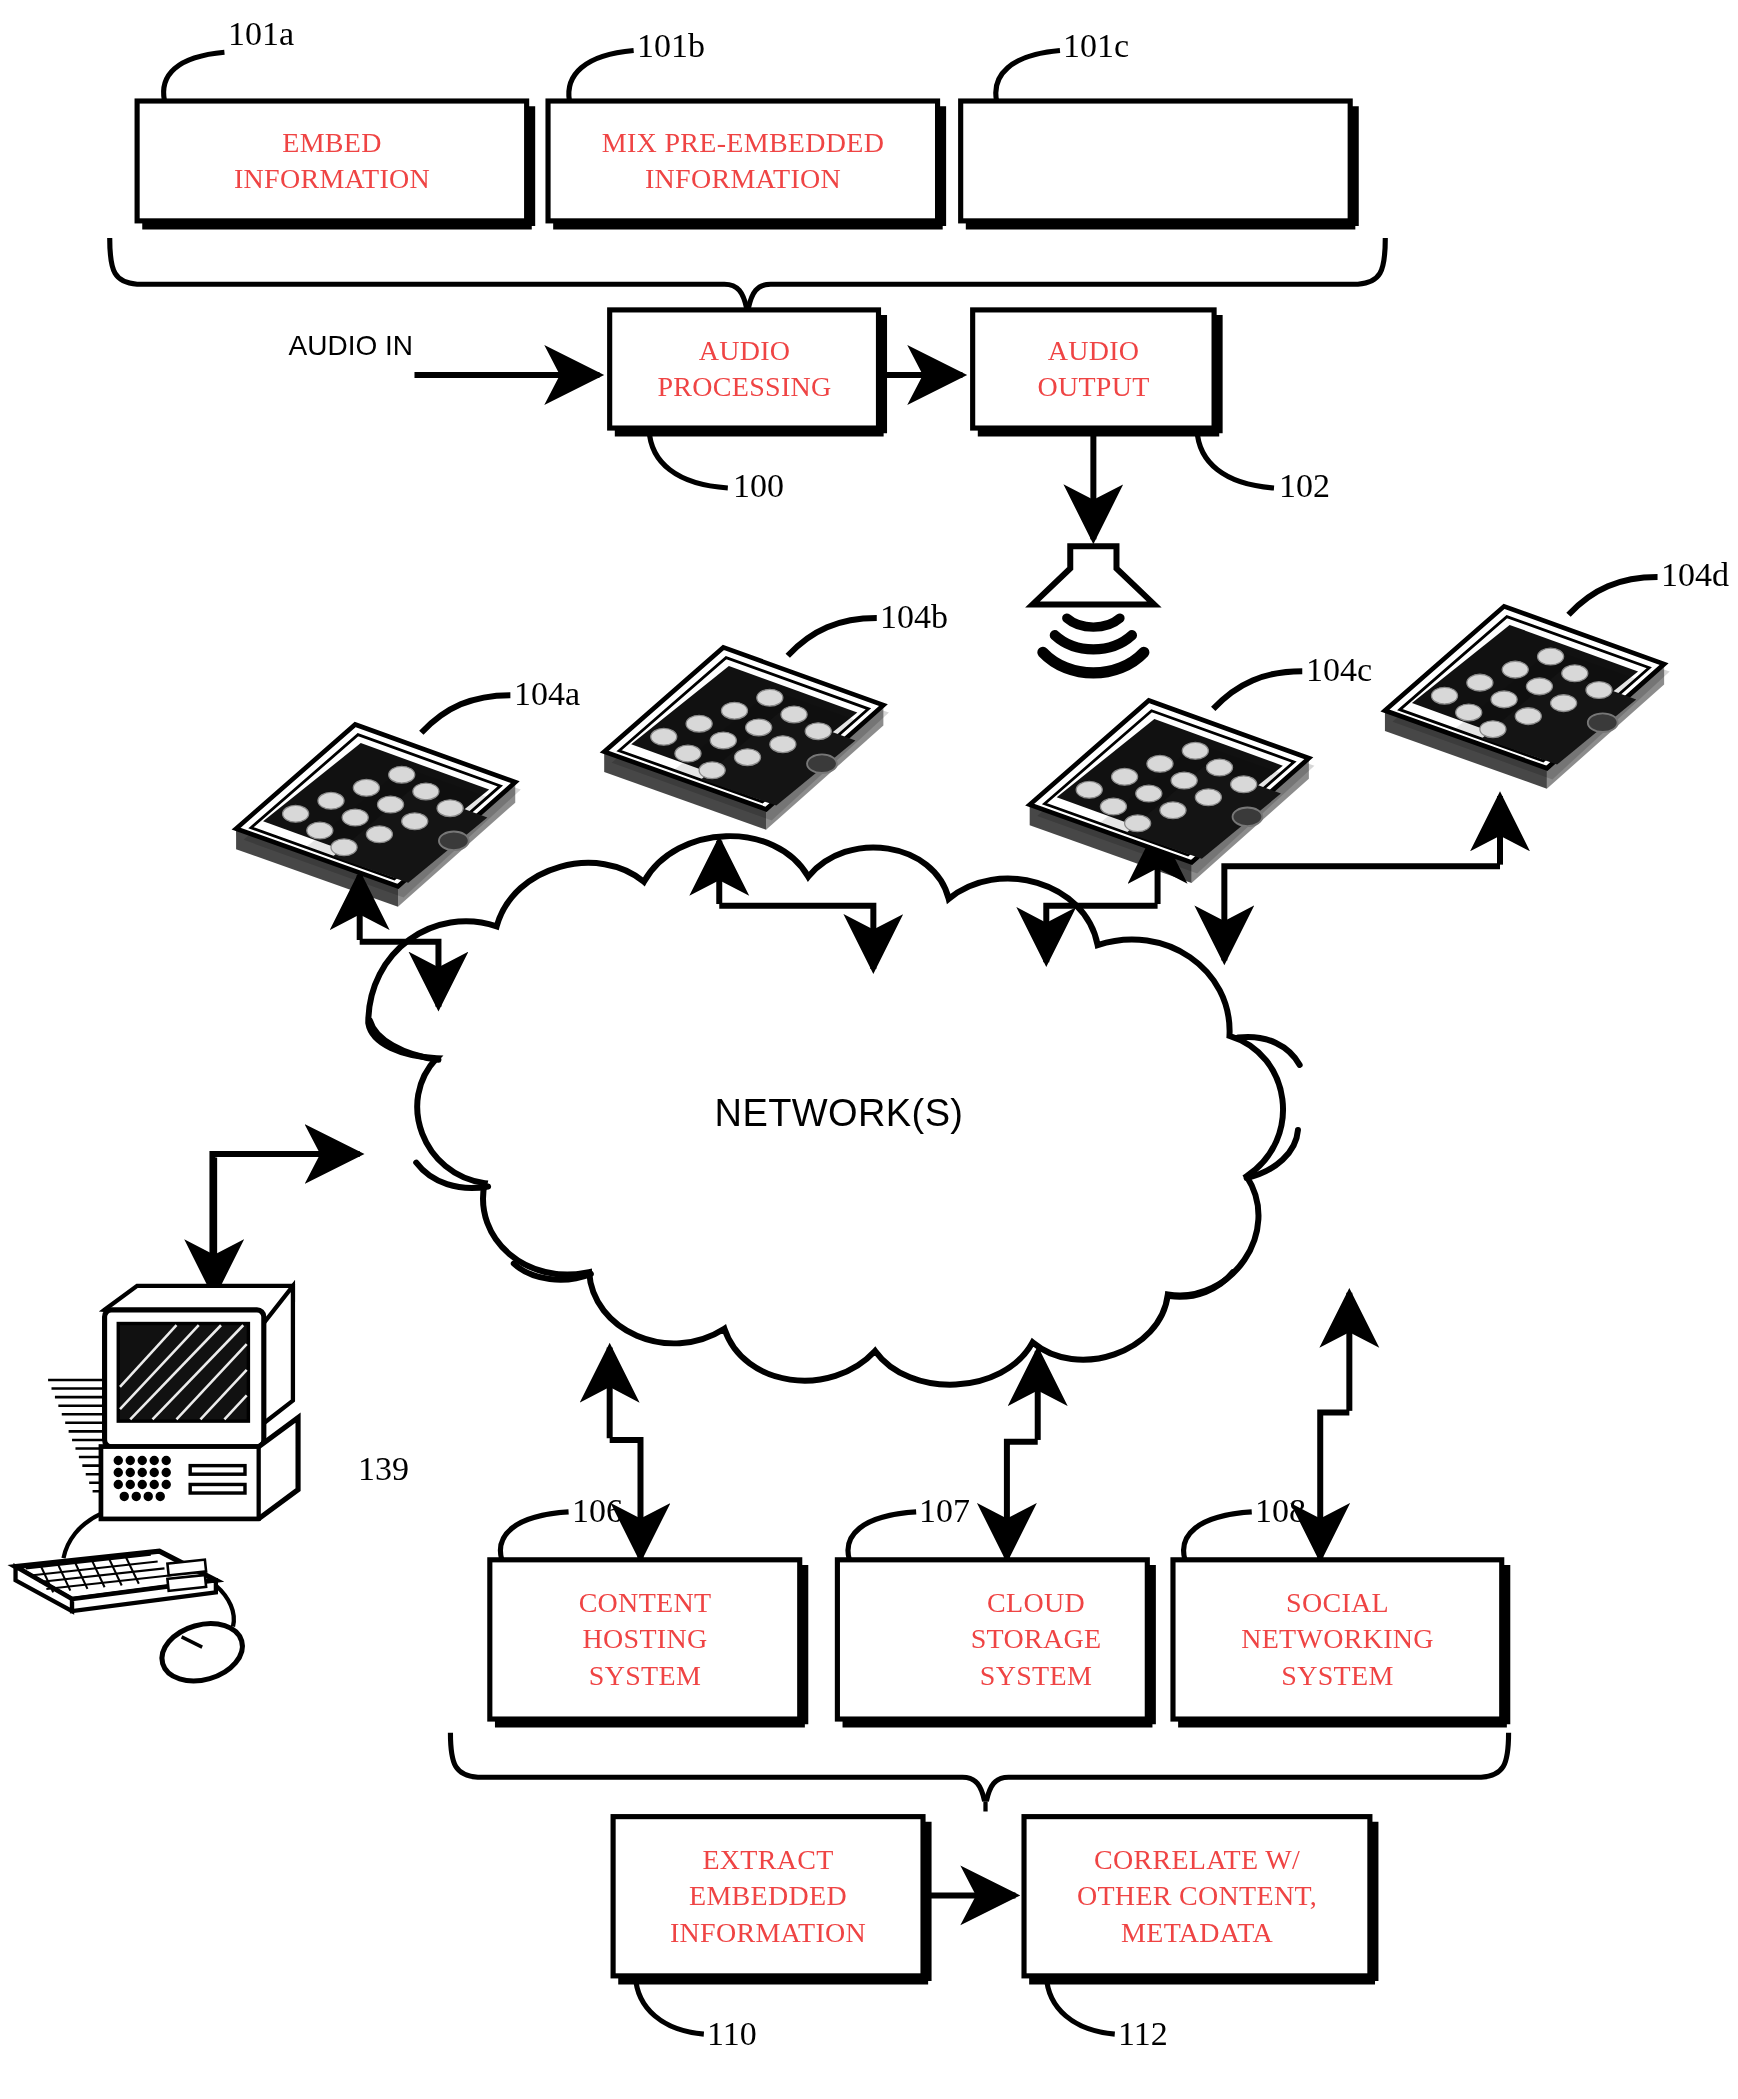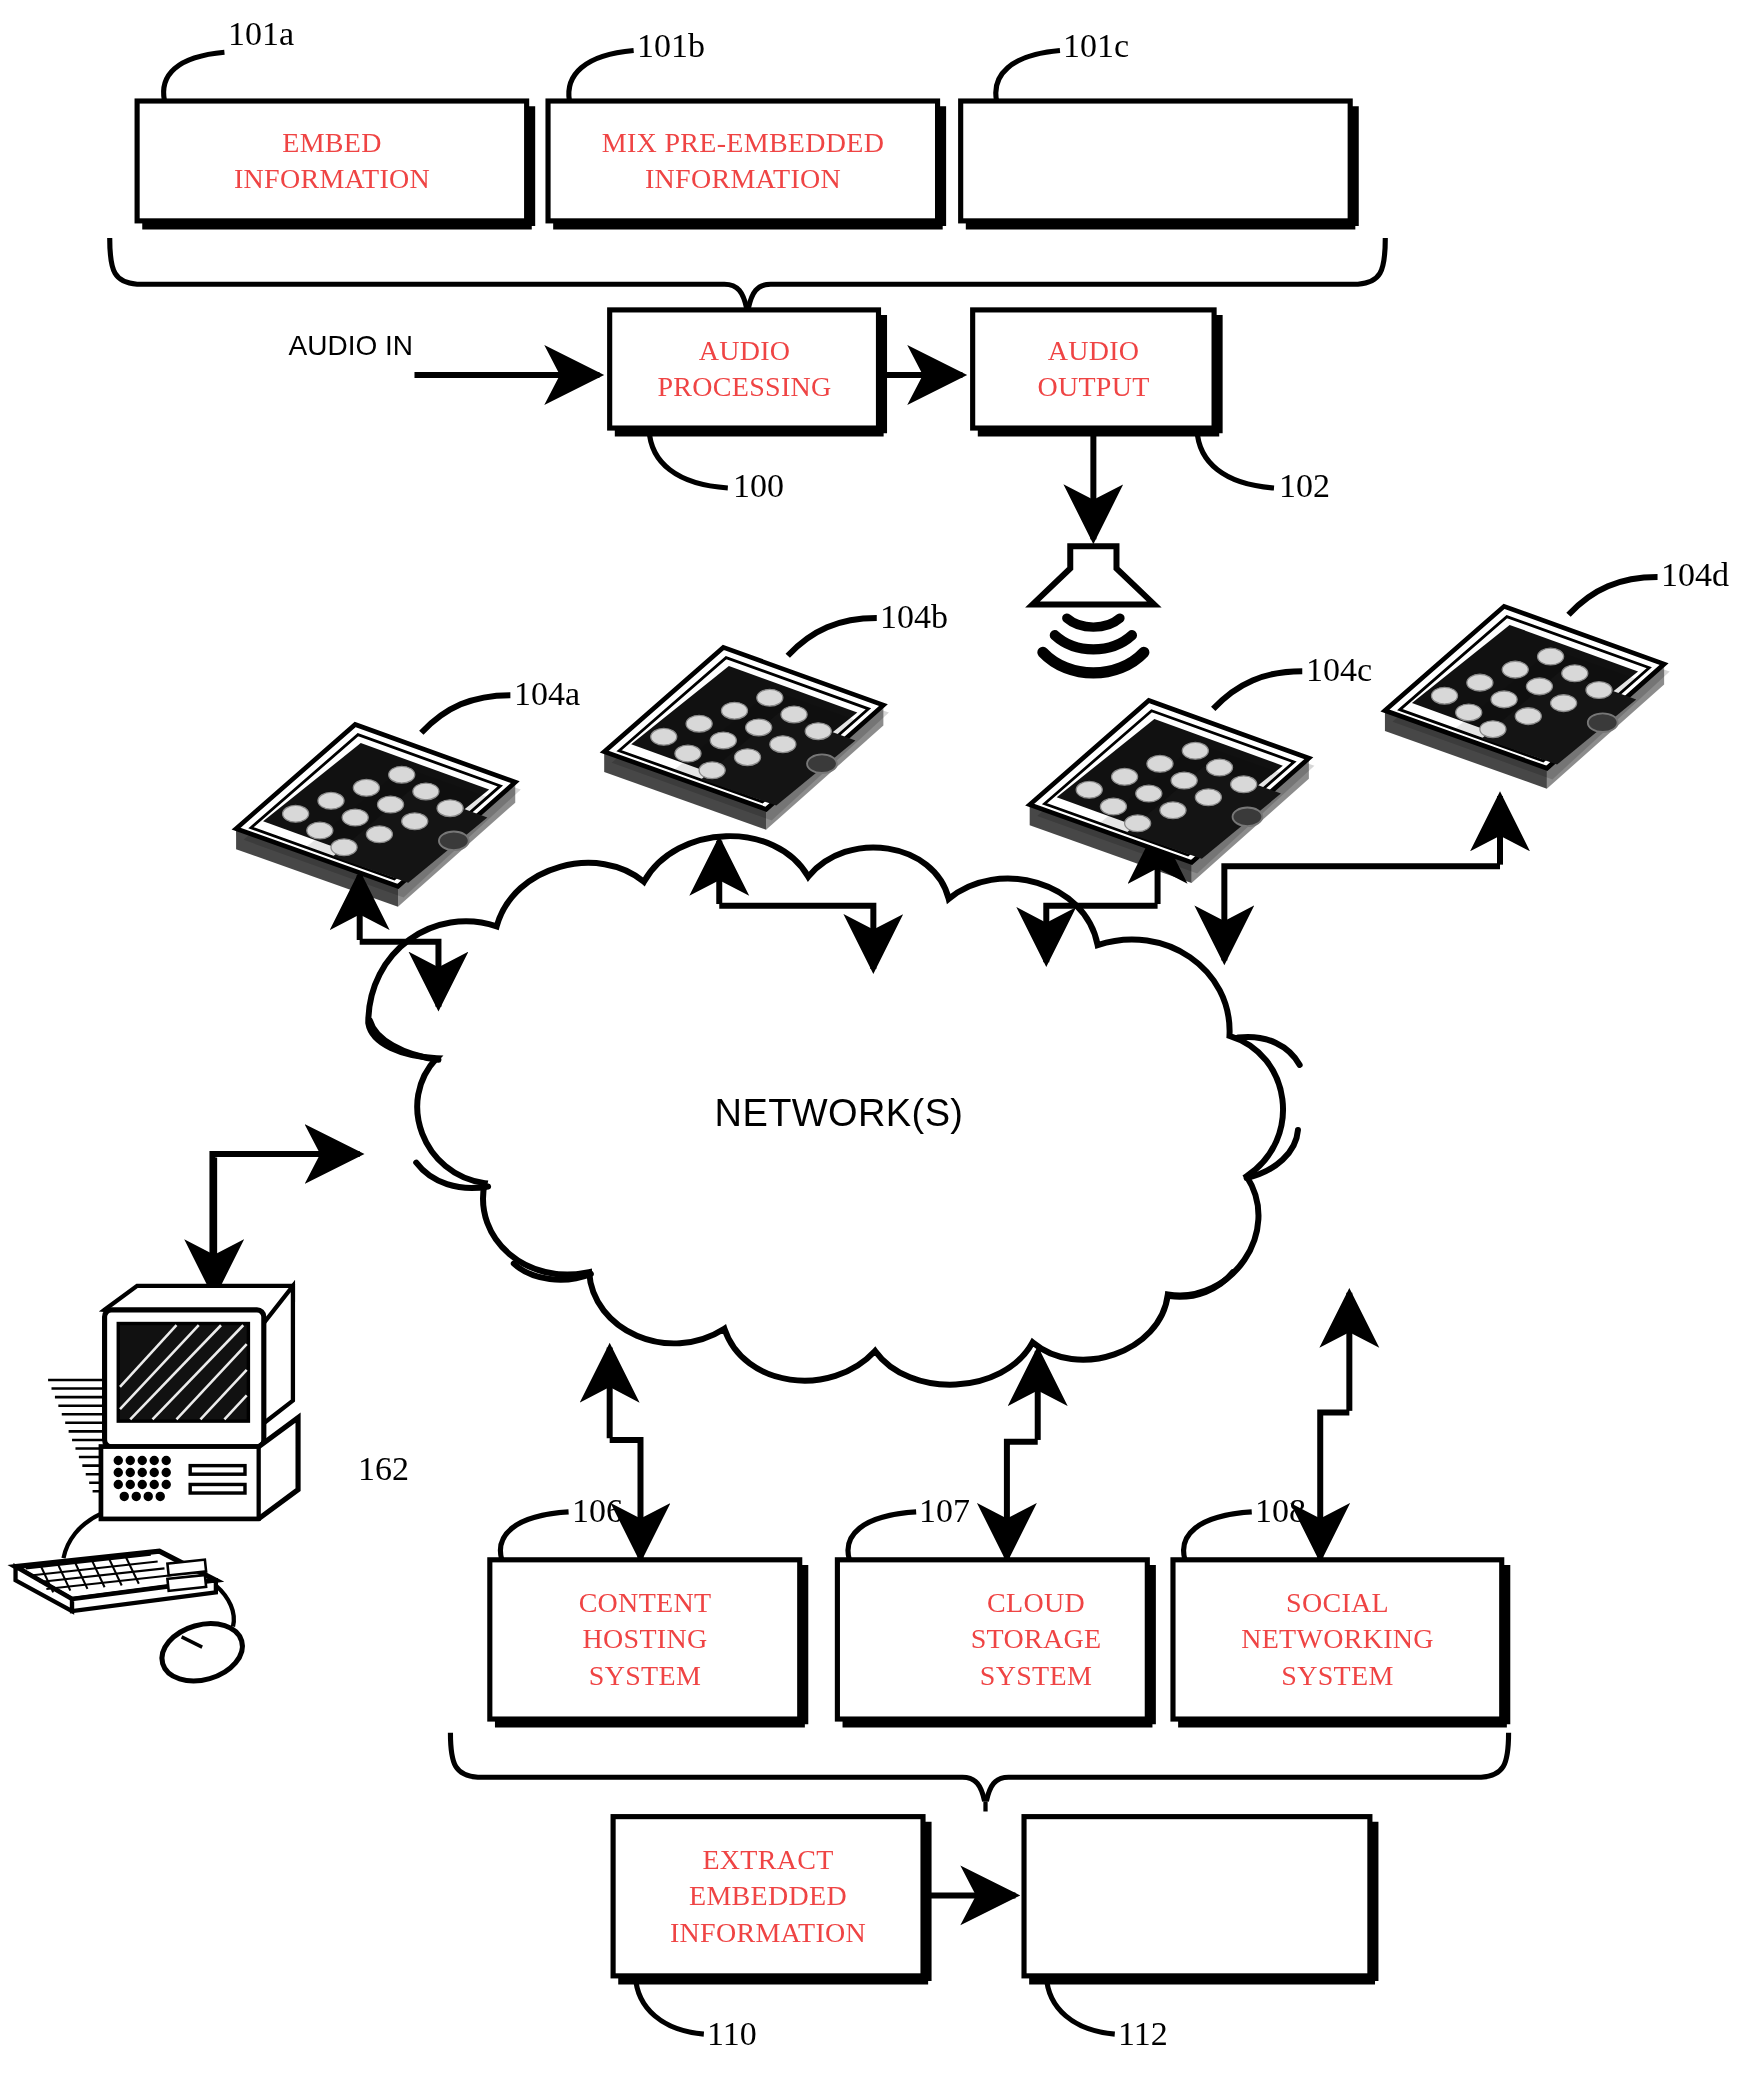--- a/index.html
+++ b/index.html
@@ -360,37 +360,40 @@
   <div class="reftag" style="left:733px;top:467px;">100</div>
   <div class="reftag" style="left:1279px;top:467px;">102</div>
 
   <div class="reftag" style="left:514px;top:675px;">104a</div>
   <div class="reftag" style="left:880px;top:598px;">104b</div>
   <div class="reftag" style="left:1306px;top:651px;">104c</div>
   <div class="reftag" style="left:1661px;top:556px;">104d</div>
 
   <div class="cloudtext" style="left:839px;top:1113px;transform:translate(-50%,-50%);">NETWORK(S)</div>
 
-  <div class="reftag" style="left:358px;top:1450px;">162</div>
+  <div class="reftag" style="left:358px;top:1450px;">139</div>
 
   <div class="boxlabel" style="left:490px;top:1560px;width:310px;height:159px;">CONTENT
 HOSTING
 SYSTEM</div>
   <div class="boxlabel" style="left:881px;top:1560px;width:310px;height:159px;">CLOUD
 STORAGE
 SYSTEM</div>
   <div class="boxlabel" style="left:1173px;top:1560px;width:329px;height:159px;">SOCIAL
 NETWORKING
 SYSTEM</div>
 
   <div class="reftag" style="left:572px;top:1492px;">106</div>
   <div class="reftag" style="left:919px;top:1492px;">107</div>
   <div class="reftag" style="left:1255px;top:1492px;">108</div>
 
   <div class="boxlabel" style="left:613px;top:1817px;width:310px;height:159px;">EXTRACT
 EMBEDDED
 INFORMATION</div>
+  <div class="boxlabel" style="left:1024px;top:1817px;width:346px;height:159px;">CORRELATE W/
+OTHER CONTENT,
+METADATA</div>
 
   <div class="reftag" style="left:707px;top:2015px;">110</div>
   <div class="reftag" style="left:1118px;top:2015px;">112</div>
 
 </div>
 
 
 </body></html>

